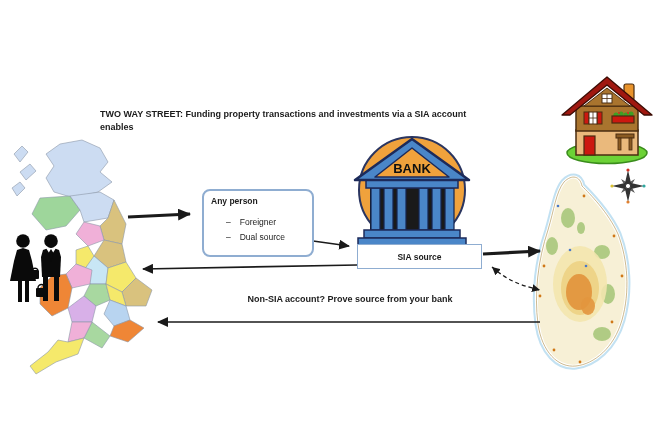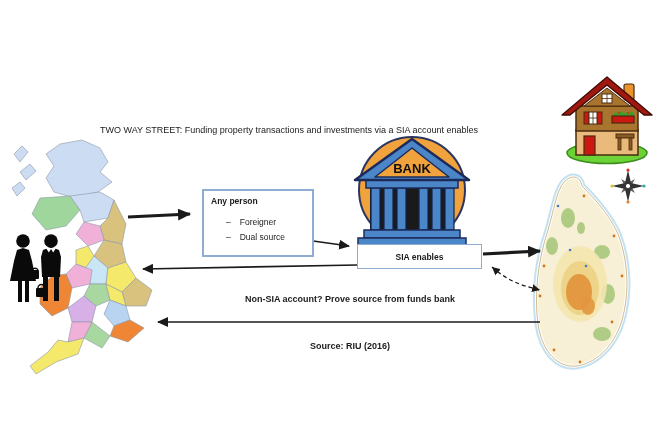--- a/index.html
+++ b/index.html
@@ -1,21 +1,21 @@
 <!DOCTYPE html>
 <html><head>
 <meta charset="utf-8">
 <style>
   html,body{margin:0;padding:0;background:#ffffff;}
   #stage{position:relative;width:660px;height:440px;background:#ffffff;overflow:hidden;
          font-family:"Liberation Sans",sans-serif;color:#1c1c1c;}
   .abs{position:absolute;}
-  .title{left:100px;top:108px;width:402px;font-size:9px;line-height:1.45;font-weight:normal;color:#1b1b1b;margin-top:16px;}
+  .title{left:100px;top:108px;width:402px;font-size:9px;line-height:1.45;font-weight:bold;color:#1b1b1b;}
   .person-box{left:202px;top:189px;width:108px;height:64px;background:#fff;
-              border:2px solid #8fadd1;border-radius:0;font-size:8.5px;z-index:3;}
+              border:2px solid #8fadd1;border-radius:8px;font-size:8.5px;z-index:3;}
   .person-box .heading{padding:5px 0 0 7px;font-weight:600;}
   .person-box .items{margin-top:9px;}
   .person-box .item{display:flex;gap:9px;padding-left:22px;line-height:1.8;}
   .sia-box{left:357px;top:244px;width:123px;height:23px;background:#fff;border:1.5px solid #8fadd1;
            display:flex;align-items:center;justify-content:center;font-size:8.5px;font-weight:600;z-index:3;}
   .nonsia-label{left:160px;top:294px;width:380px;text-align:center;font-size:9px;font-weight:600;}
   .source-label{left:160px;top:341px;width:380px;text-align:center;font-size:9px;font-weight:600;}
   svg{display:block;}
   .layer{position:absolute;}
   #arrow-layer{left:0;top:0;z-index:2;pointer-events:none;}
@@ -102,21 +102,21 @@
     </g>
     <rect x="16" y="47" width="92" height="8" fill="#4a86c8" stroke="#1c2a5a" stroke-width="1.5"></rect>
     <polygon points="62,6 5,47 119,47" fill="#4a86c8" stroke="#1c2a5a" stroke-width="2.5" stroke-linejoin="round"></polygon>
     <polygon points="62,15 25,44 99,44" fill="#f0a23c" stroke="#1c2a5a" stroke-width="1.5" stroke-linejoin="round"></polygon>
     <text x="62" y="40" text-anchor="middle" font-family="Liberation Sans, sans-serif" font-size="13" font-weight="bold" fill="#101010">BANK</text>
     <rect x="14" y="97" width="96" height="8" fill="#4a86c8" stroke="#1c2a5a" stroke-width="1.5"></rect>
     <rect x="8" y="105" width="108" height="7" fill="#4a86c8" stroke="#1c2a5a" stroke-width="1.5"></rect>
   </svg>
 
   <div class="abs sia-box">
-    <span>SIA enables</span>
+    <span>SIA source</span>
   </div>
 
   <svg class="layer" style="left:524px;top:166px;" width="125" height="215" viewBox="0 0 125 215">
     <path d="M40,16 C48,8 56,10 58,20 C66,28 84,46 94,68 C104,94 106,126 98,154 C90,182 70,198 52,200 C34,202 18,186 14,158 C10,128 14,94 24,64 C30,44 32,26 40,16 Z" fill="none" stroke="#a8d4ec" stroke-width="7" opacity="0.7"></path>
     <path d="M40,16 C48,8 56,10 58,20 C66,28 84,46 94,68 C104,94 106,126 98,154 C90,182 70,198 52,200 C34,202 18,186 14,158 C10,128 14,94 24,64 C30,44 32,26 40,16 Z" fill="#f7f0d6" stroke="#ffffff" stroke-width="3"></path>
     <path d="M40,16 C48,8 56,10 58,20 C66,28 84,46 94,68 C104,94 106,126 98,154 C90,182 70,198 52,200 C34,202 18,186 14,158 C10,128 14,94 24,64 C30,44 32,26 40,16 Z" fill="none" stroke="#b89c60" stroke-width="0.7"></path>
     <g fill="#a9c87c" opacity="0.9">
       <ellipse cx="44" cy="52" rx="7" ry="10"></ellipse>
       <ellipse cx="28" cy="80" rx="6" ry="9"></ellipse>
       <ellipse cx="78" cy="86" rx="8" ry="7"></ellipse>
@@ -200,16 +200,15 @@
         </marker>
     </defs>
     <line x1="128" y1="217" x2="190" y2="214" stroke="#1a1a1a" stroke-width="3.2" marker-end="url(#ahBig)"></line>
     <line x1="313" y1="241" x2="349" y2="246" stroke="#1a1a1a" stroke-width="1.5" marker-end="url(#ahMed)"></line>
     <line x1="357" y1="265" x2="143" y2="269" stroke="#1a1a1a" stroke-width="1.7" marker-end="url(#ahMed)"></line>
     <line x1="483" y1="254" x2="540" y2="251" stroke="#1a1a1a" stroke-width="3.2" marker-end="url(#ahBig)"></line>
     <path d="M492,267 C508,281 520,285 540,290" fill="none" stroke="#1a1a1a" stroke-width="1.3" stroke-dasharray="4 3" marker-start="url(#ahSmallRev)" marker-end="url(#ahSmall)"></path>
     <line x1="540" y1="322" x2="158" y2="322" stroke="#1a1a1a" stroke-width="1.4" marker-end="url(#ahMed)"></line>
   </svg>
 
-  <div class="abs nonsia-label">Non-SIA account? Prove source from funds bank</div>
-  <div class="abs source-label">Source: RIU (2016)</div>
+  <div class="abs nonsia-label">Non-SIA account? Prove source from your bank</div>
 
 </div>
 
 </body></html>

